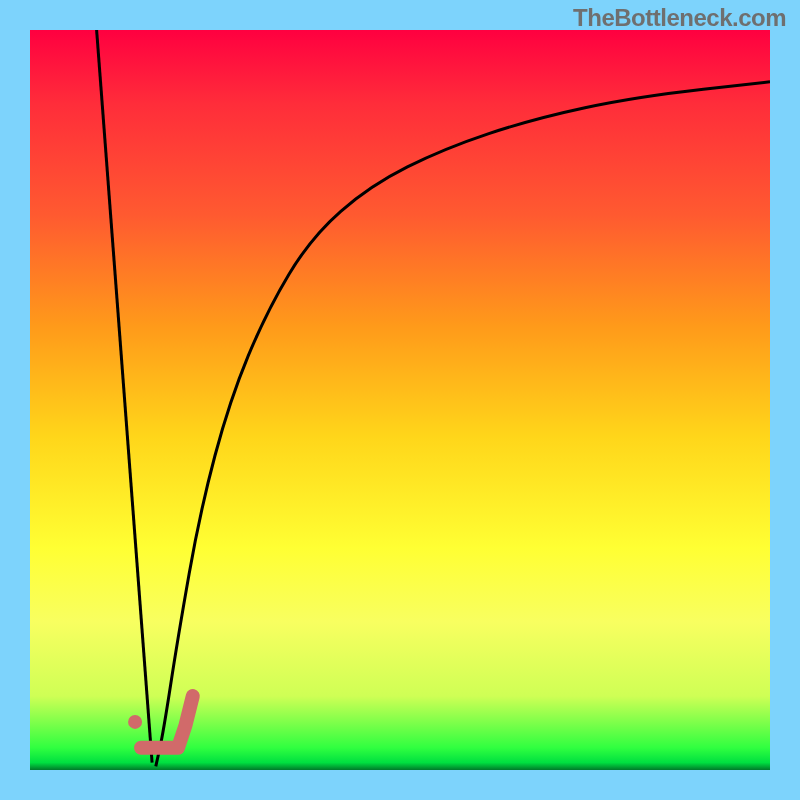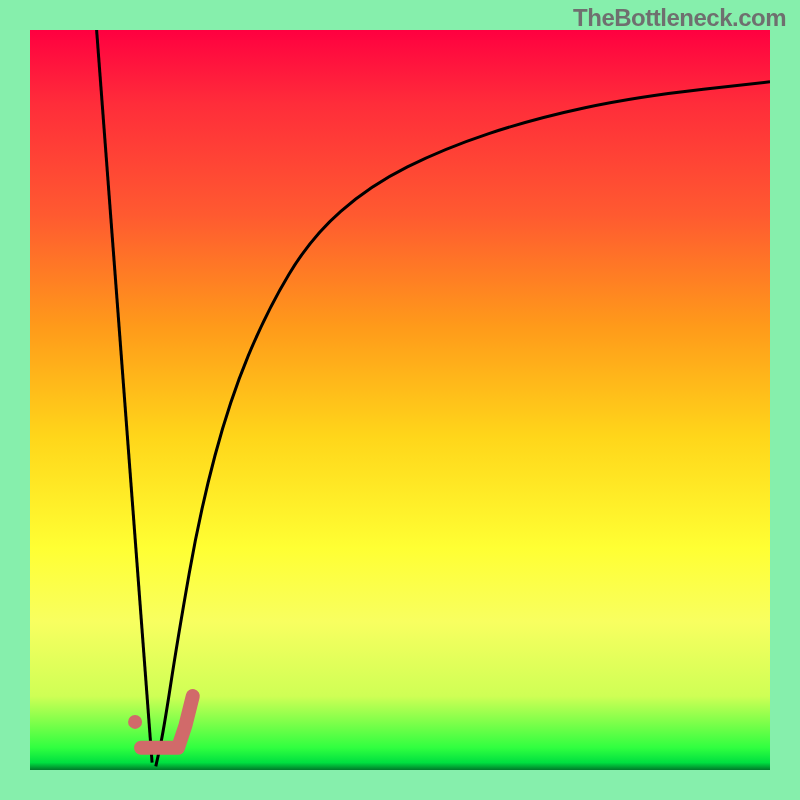--- a/index.html
+++ b/index.html
@@ -1,17 +1,17 @@
 <!DOCTYPE html>
 <html><head>
 <meta charset="utf-8">
 <style>
   * { margin: 0; padding: 0; box-sizing: border-box; }
   body { width: 800px; height: 800px; background: #000; position: relative; font-family: Arial, sans-serif; }
-  .outer { width: 800px; height: 800px; background: #86efac; position: relative; }
+  .outer { width: 800px; height: 800px; background: #7dd3fc; position: relative; }
   .attribution {
     position: absolute;
     top: 4px;
     right: 14px;
     color: #6f6f6f;
     font-size: 24px;
     font-weight: bold;
     letter-spacing: -0.5px;
     z-index: 10;
   }

